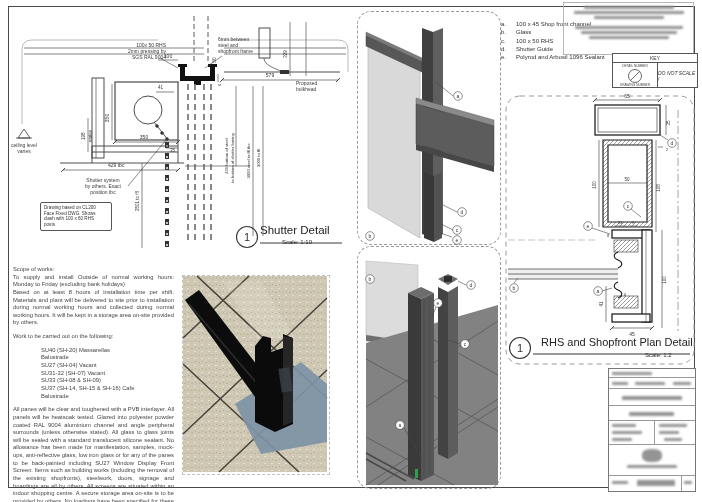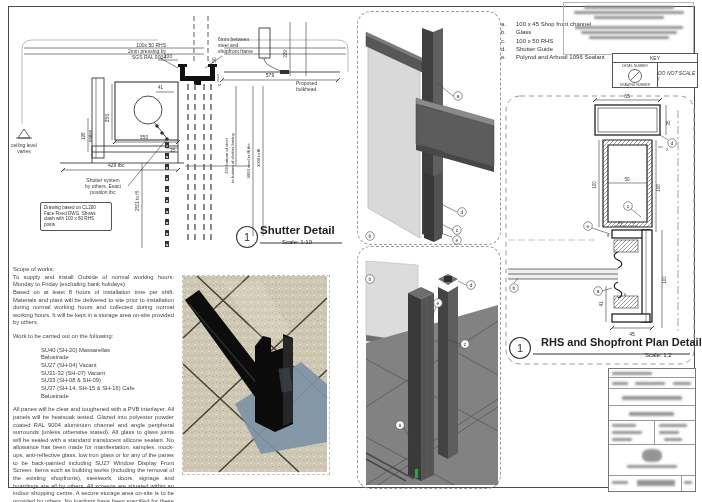--- a/index.html
+++ b/index.html
@@ -5,21 +5,21 @@
   html,body{margin:0;padding:0;background:#fff;}
   body{width:702px;height:502px;position:relative;overflow:hidden;
        font-family:"Liberation Sans",sans-serif;color:#333;}
   .abs{position:absolute;}
   .sheet{left:8px;top:6px;width:685px;height:480px;border:1.5px solid #4a4a4a;background:#fff;}
   .t{position:absolute;font-family:"Liberation Sans",sans-serif;color:#3a3a3a;
      white-space:pre-line;line-height:1.22;}
   .ctr{text-align:center;}
   .rgt{text-align:right;}
   .frame{position:absolute;border:1px dashed #9a9a9a;border-radius:14px;}
-  .dtitle{position:absolute;font-size:11.5px;color:#222;font-weight:bold;}
+  .dtitle{position:absolute;font-size:11.5px;color:#222;}
   .dscale{position:absolute;font-size:6px;color:#222;}
   .notebox{position:absolute;border:0.8px solid #555;border-radius:2px;padding:2px 3px;
            font-size:4.6px;line-height:1.25;white-space:pre-line;background:#fff;}
   svg{position:absolute;overflow:visible;}
   svg text{font-family:"Liberation Sans",sans-serif;fill:#333;}
   .scope{position:absolute;left:13px;top:266px;width:161px;font-size:5.8px;
          line-height:1.32;text-align:justify;color:#444;}
   .scope .hd{text-align:left;}
   .scope .units{margin:6px 0 6px 28px;text-align:left;}
   .bbar{background:#949494;filter:blur(1.2px);border-radius:1px;}

